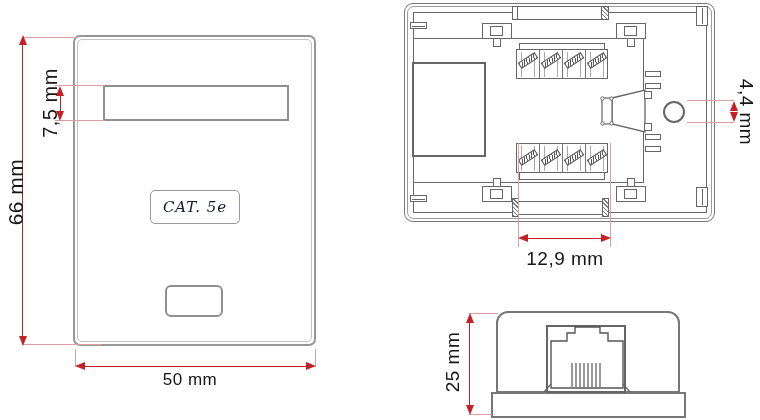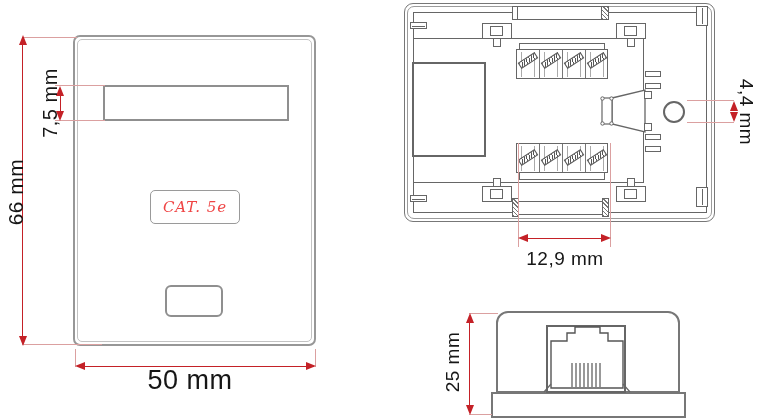--- a/index.html
+++ b/index.html
@@ -29,21 +29,21 @@
   .hatch{background:repeating-linear-gradient(45deg,#777 0,#777 1px,#fff 1px,#fff 3px);}
   .contact{position:absolute;width:20px;height:7px;border:1px solid #555;box-sizing:border-box;
     background:repeating-linear-gradient(115deg,#555 0,#555 1px,#fff 1px,#fff 2.5px);
     transform:rotate(-33deg);}
   .divider{position:absolute;width:1px;background:#777;}
   .slotline{position:absolute;width:1px;background:#aaa;}
   .clipline-h{position:absolute;left:1px;right:1px;height:1px;background:#666;top:3px;}
   .clipline-v{position:absolute;top:1px;bottom:1px;width:1px;background:#666;left:5px;}
   .engraved{
     font-family:"DejaVu Serif", serif;font-style:italic;font-size:15px;
-    color:#ef4444;letter-spacing:1px;text-shadow:0 1px 0 #fff;
+    color:#0f172a;letter-spacing:1px;text-shadow:0 1px 0 #fff;
   }
 </style>
 </head>
 <body>
 
 <div id="canvas">
 
   <div>
 
     <div class="abs" style="left:73px;top:35px;width:243px;height:311px;border:2px solid var(--plate);border-radius:7px;box-sizing:border-box;">
@@ -75,21 +75,21 @@
       <div class="rline" style="left:60px;top:94px;width:1px;height:19px;"></div>
       <div class="dlabel rot-ccw" style="left:50px;top:103px;">7,5 mm</div>
     </div>
 
     <div>
       <div class="xline" style="left:75px;top:349px;width:1px;height:18px;"></div>
       <div class="xline" style="left:315px;top:349px;width:1px;height:18px;"></div>
       <div class="rline" style="left:78px;top:366px;width:236px;height:1px;"></div>
       <div class="a-lf" style="left:75px;top:362px;"></div>
       <div class="a-rt" style="left:306px;top:362px;"></div>
-      <div class="dlabel" style="left:190px;top:380px;font-size:27px;">50 mm</div>
+      <div class="dlabel" style="left:190px;top:380px;font-size:17px;">50 mm</div>
     </div>
   </div>
 
   <div>
 
     <div class="abs" style="left:404px;top:3px;width:311px;height:219px;border:1px solid #777;border-radius:9px;box-sizing:border-box;">
       <div class="abs" style="left:2px;top:2px;right:2px;bottom:2px;border:1px solid #9b9b9b;border-radius:7px;"></div>
     </div>
     <div class="box nofill" style="left:413px;top:12px;width:294px;height:201px;"></div>
 

